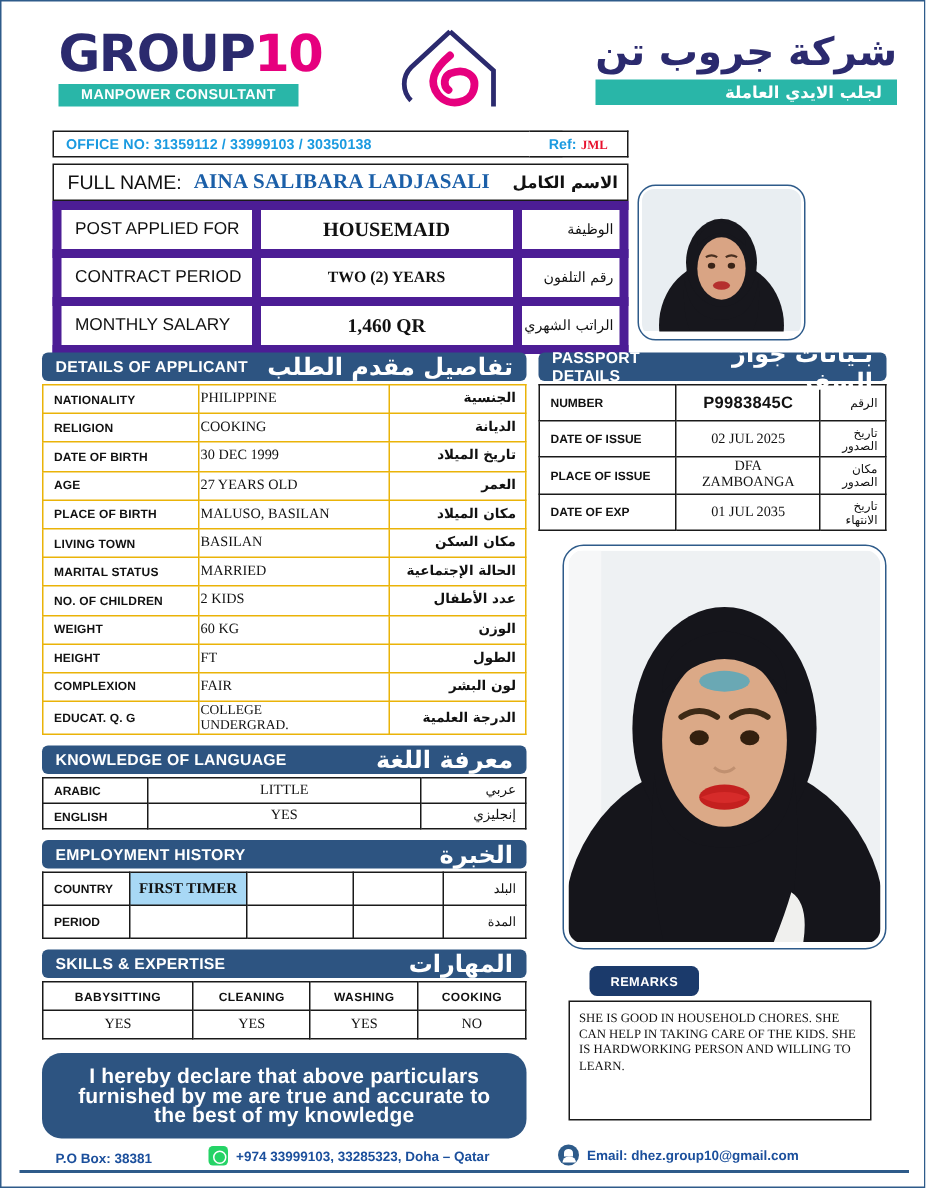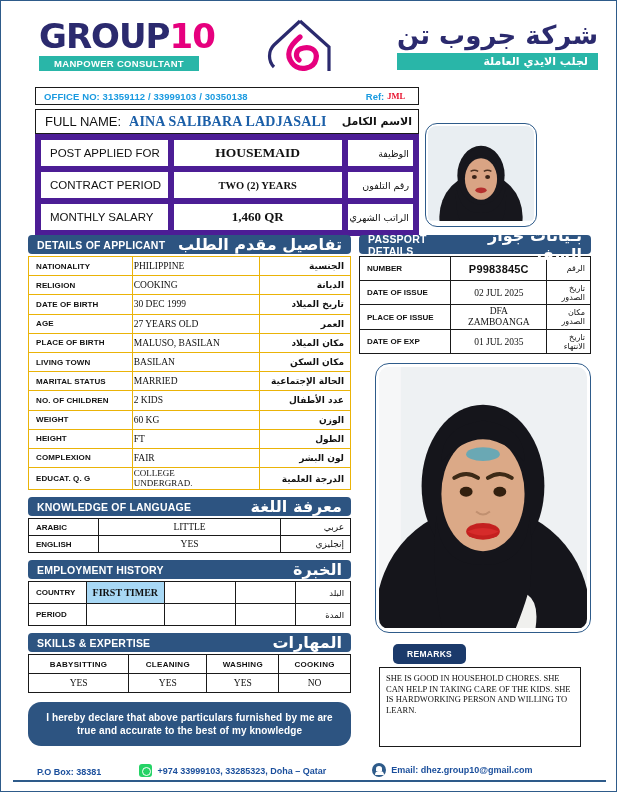--- a/index.html
+++ b/index.html
@@ -132,21 +132,21 @@
 
   
   .skills-wrap { margin-top:7px; }
   .st { width:100%; border-collapse:collapse; margin-top:2px; }
   .st td { border:1px solid #1a1a1a; height:19px; text-align:center; color:#111; }
   .st .hd { font-size:8px; font-weight:bold; letter-spacing:0.3px; }
   .st .vl { font-family:"Liberation Serif", serif; font-size:9.5px; }
 
   .declare {
     margin-top:9px; background:#2d5481; color:#ffffff; border-radius:13px;
-    padding:9px 14px; text-align:center; font-size:10px; font-weight:bold;
+    padding:9px 14px; text-align:center; font-size:14px; font-weight:bold;
     line-height:13px; letter-spacing:0.1px;
   }
 
   
   .right-col { position:absolute; left:358px; top:234px; width:232px; }
   .pt2 { width:100%; border-collapse:collapse; margin-top:2px; }
   .pt2 td { border:1px solid #1a1a1a; height:24px; }
   .pt2 .c1 { width:92px; font-size:8px; font-weight:bold; padding-left:7px; color:#111;}
   .pt2 .c2 { width:96px; text-align:center; font-family:"Liberation Serif", serif; font-size:9.5px; color:#111; }
   .pt2 .c2.num { font-family:"Liberation Sans", sans-serif; font-weight:bold; font-size:11px; letter-spacing:0.2px;}

